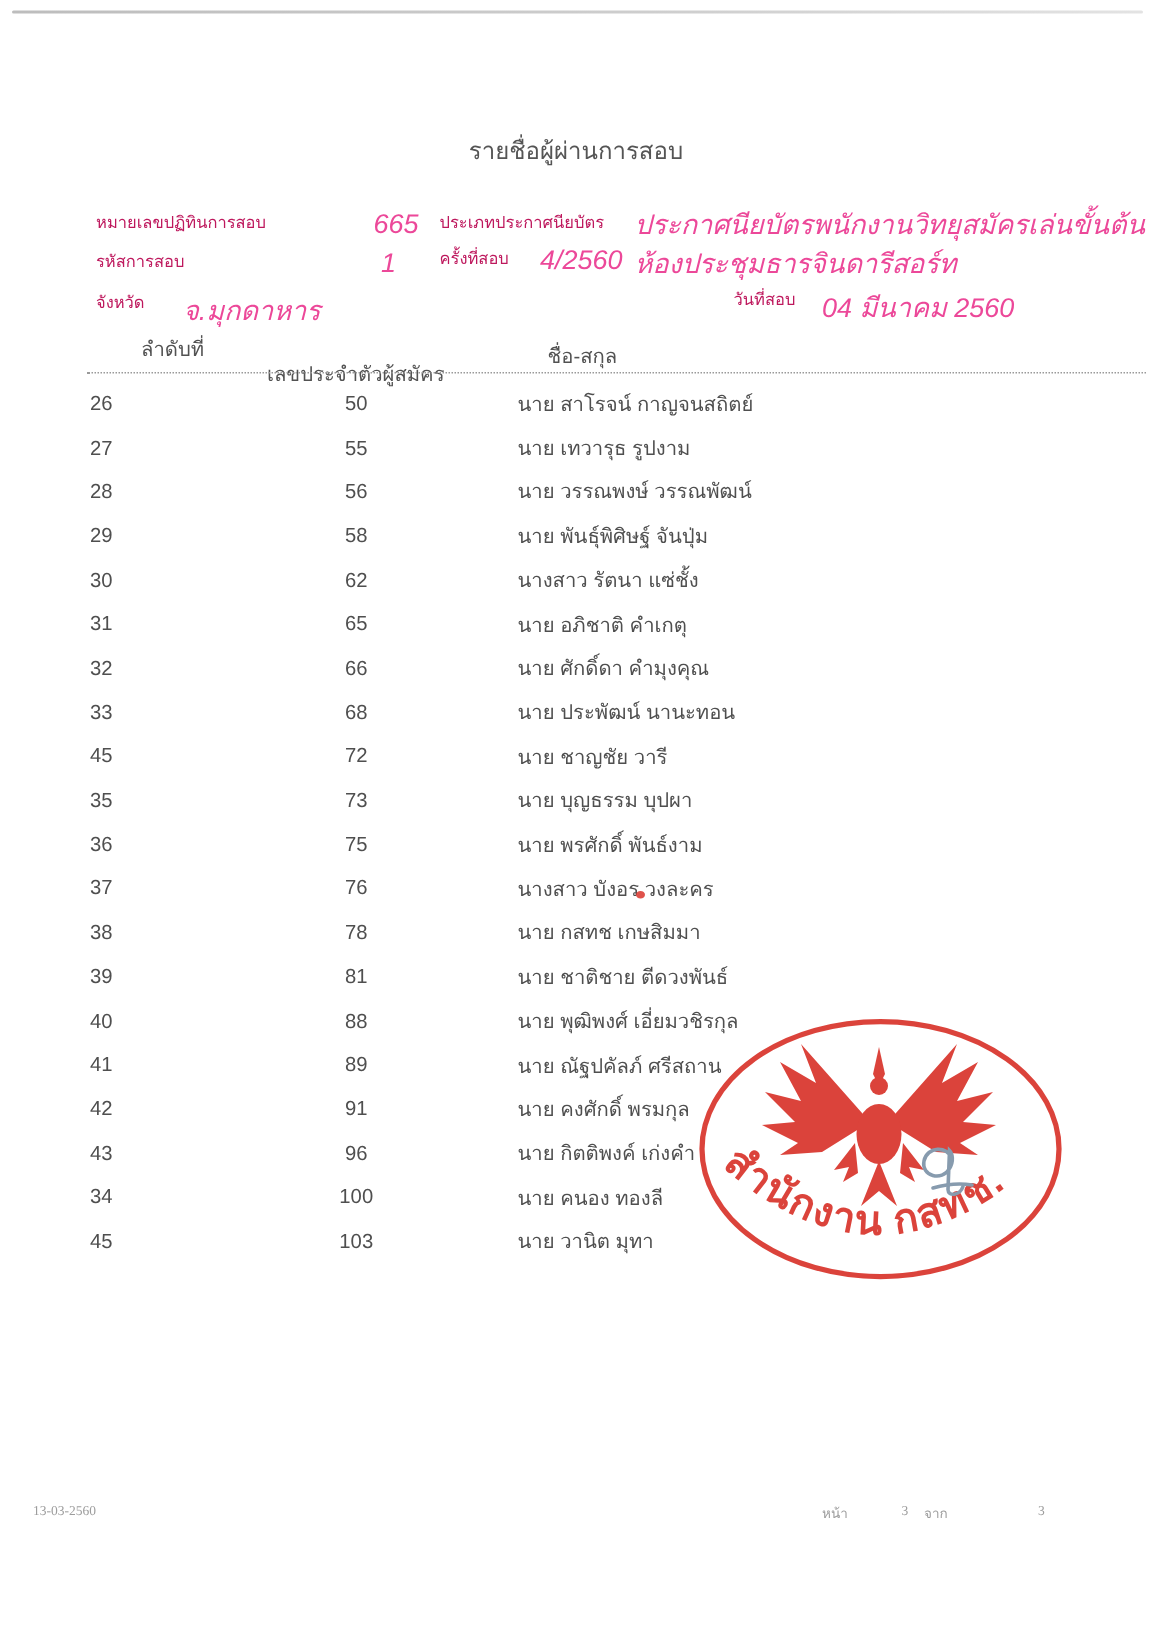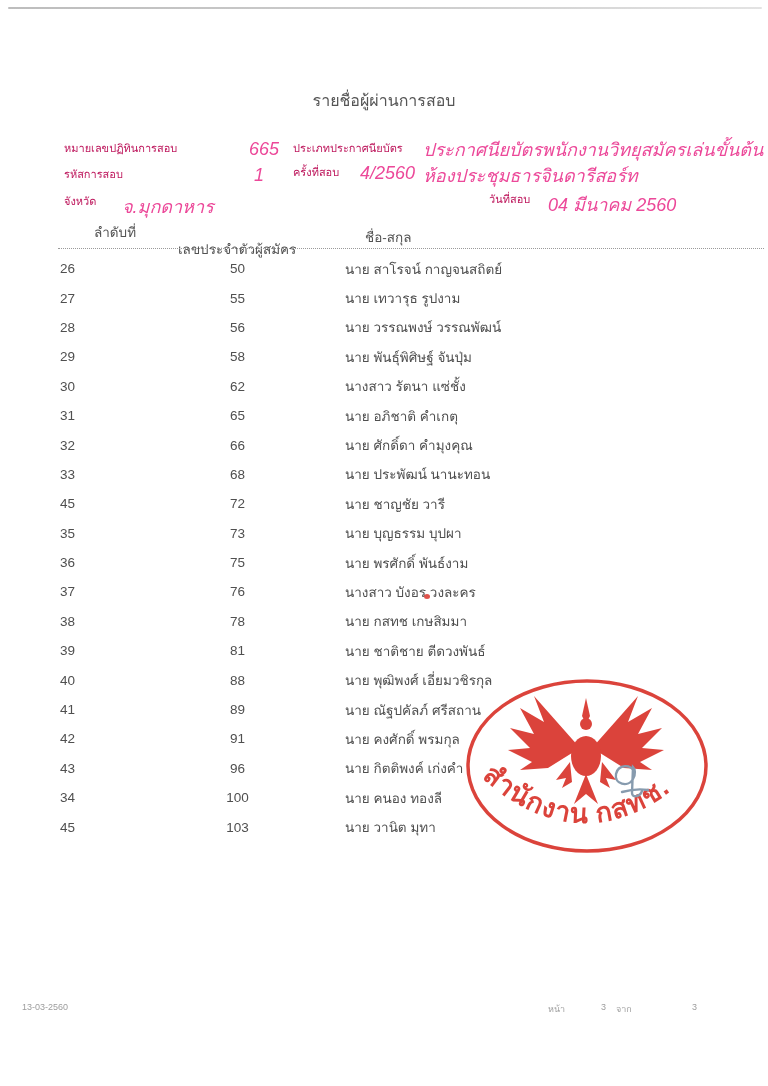--- a/index.html
+++ b/index.html
@@ -43,21 +43,21 @@
   .cell.id{text-align:center;}
   .cell.name{padding-left:70px;text-align:left;}
   .red-dot{
     position:absolute;left:424px;top:594px;width:6px;height:5px;
     background:var(--stamp-color,#d9342b);border-radius:50%;opacity:.85;
   }
   .stamp{
     position:absolute;left:462px;top:676px;width:250px;height:184px;
     opacity:.92;
   }
-  .footer-text{font-size:9px;color:#9d9d9d;}
+  .footer-text{font-size:9px;color:#9d9d9d;font-family:Liberation Serif, serif;}
 </style>
 </head>
 <body>
 
 <div class="page">
 
   <div class="top-line"></div>
 
   <div class="doc-title">รายชื่อผู้ผ่านการสอบ</div>
 

